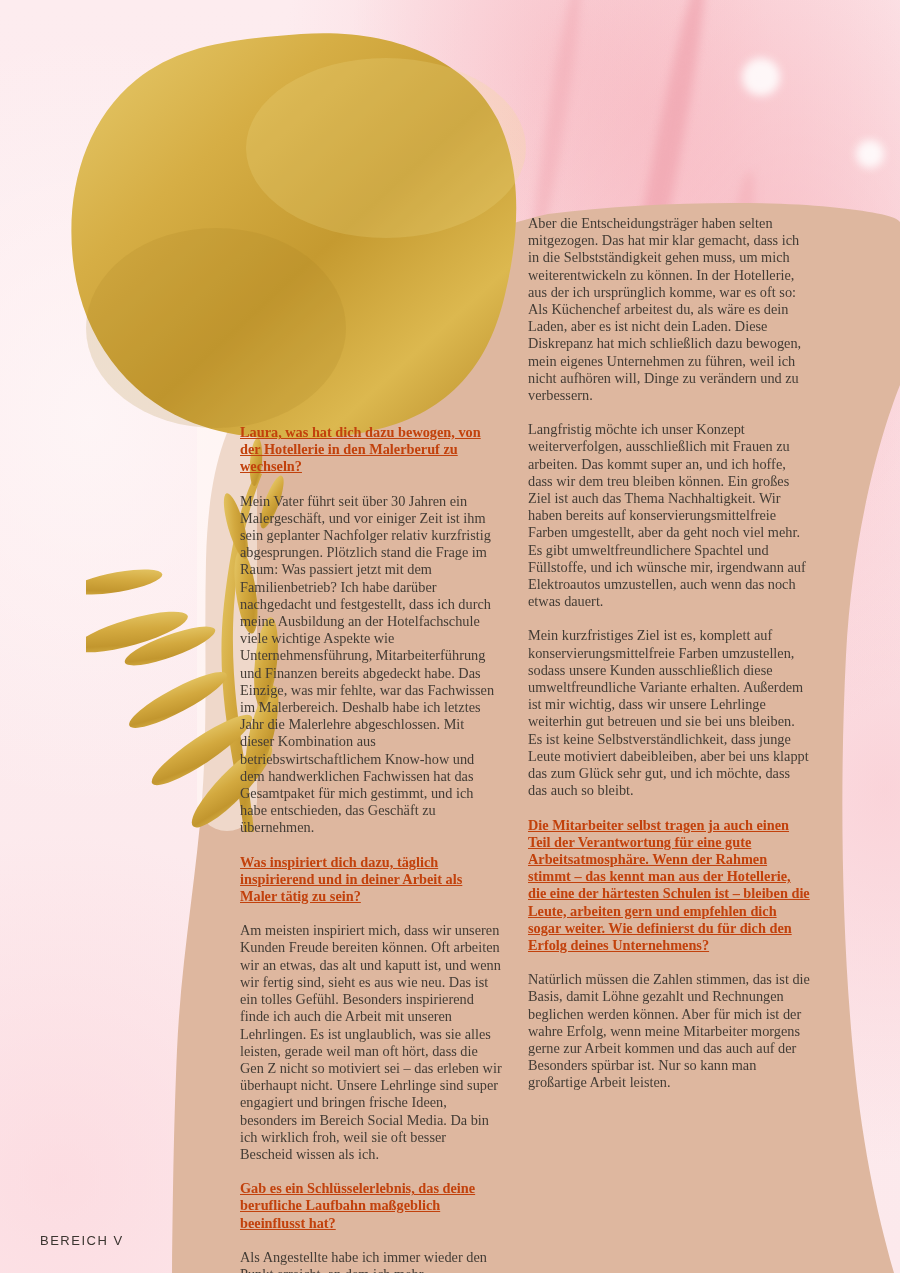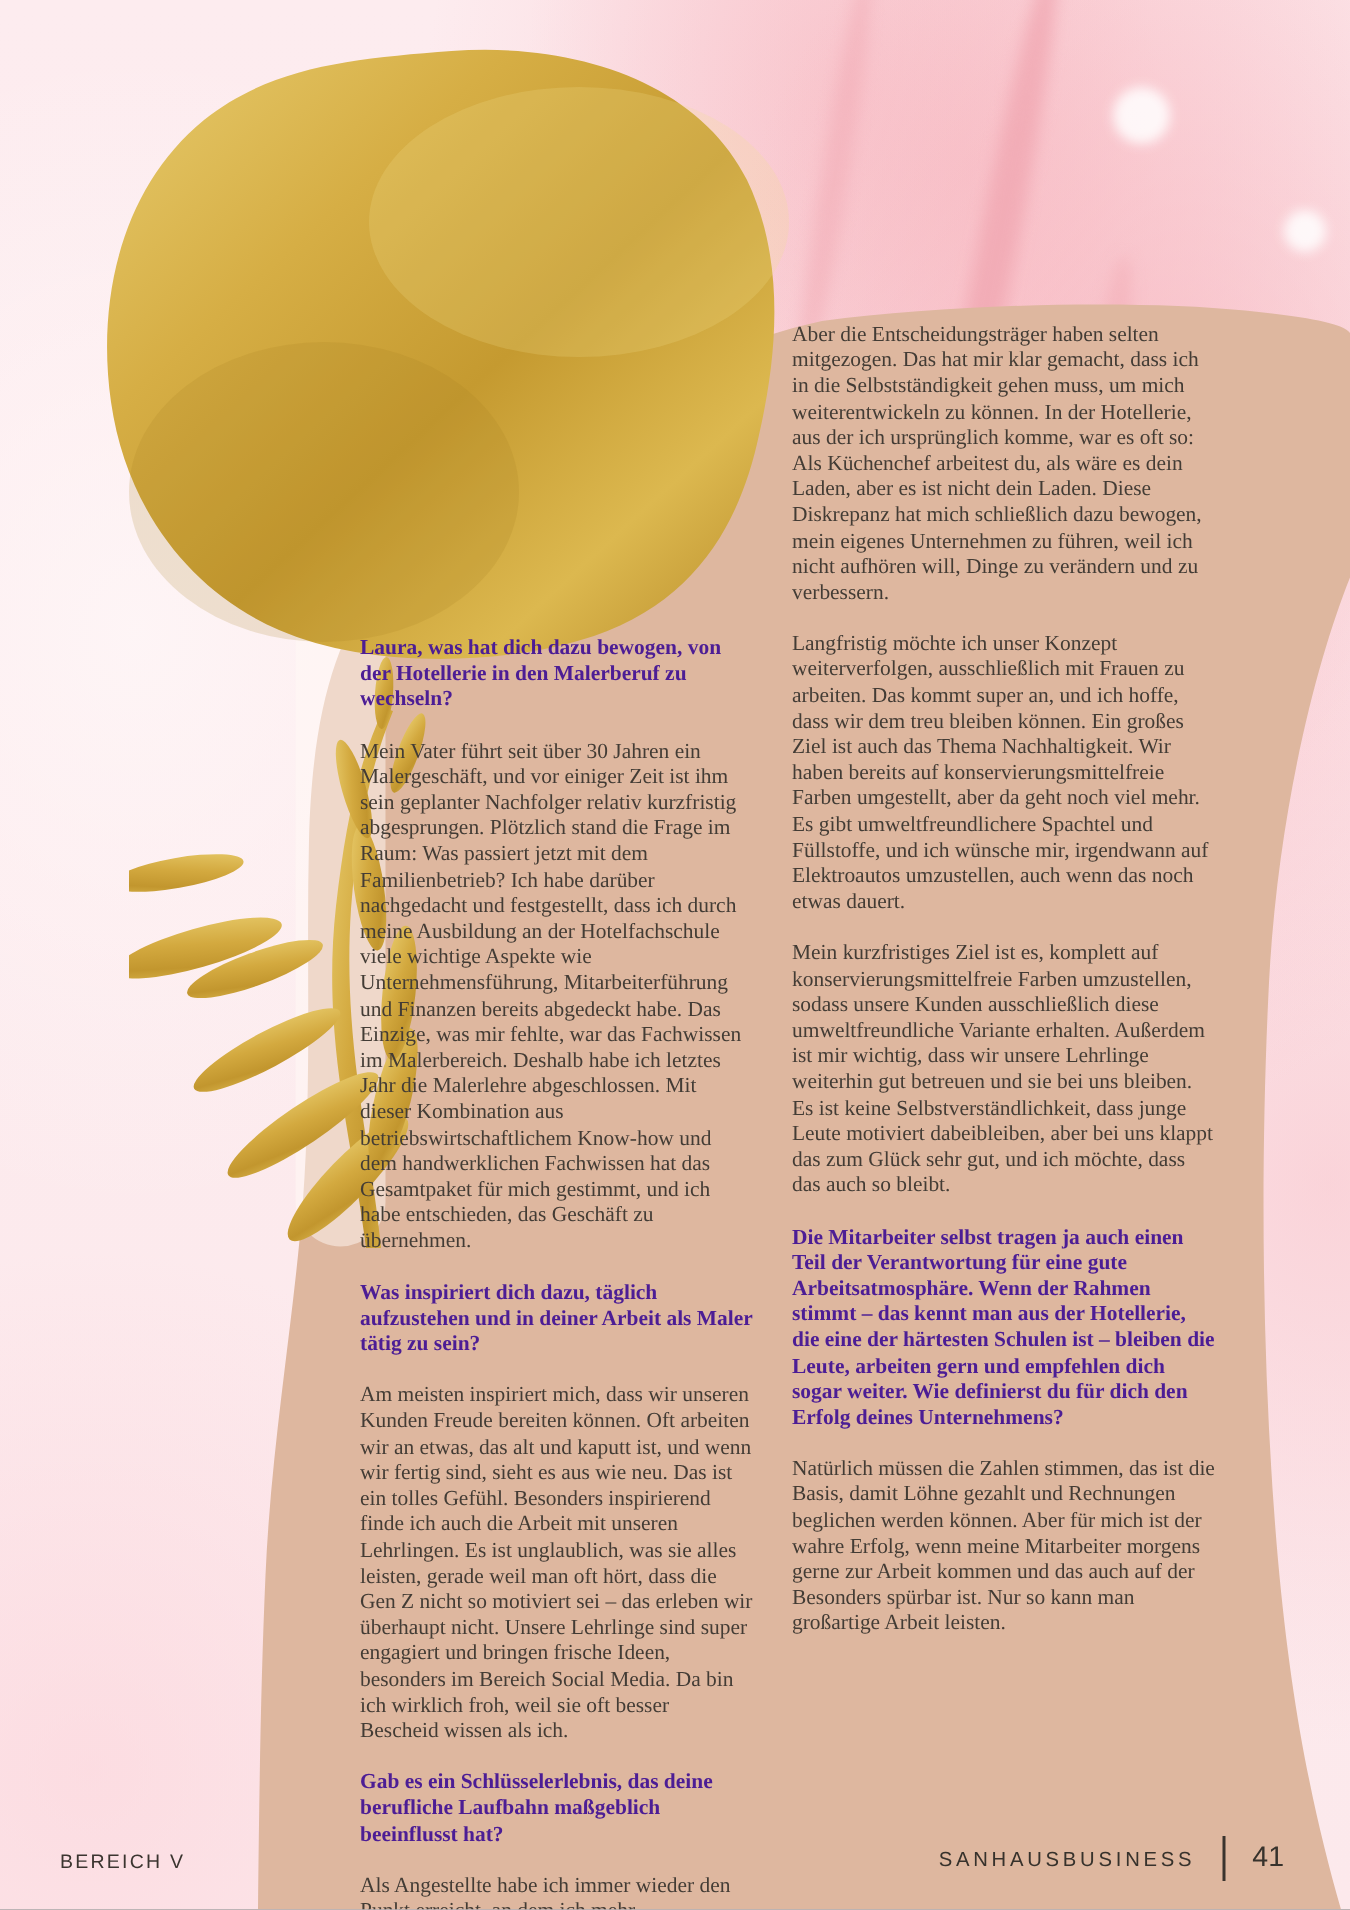--- a/index.html
+++ b/index.html
@@ -40,21 +40,21 @@
     font-family:"Liberation Sans", sans-serif;font-weight:bold;
     font-size:39px;line-height:40.5px;letter-spacing:-.5px;color:#2a2723;
     white-space:pre-line;}
 
   
   .fern-svg{position:absolute;left:86px;top:434px;}
 
   
   .col{position:absolute;color:#433c35;font-size:14.3px;line-height:17.2px;}
   .col p{margin:0 0 17px 0;}
-  .col p.q{font-weight:bold;color:#4c1d95;}
+  .col p.q{font-weight:bold;color:#c2410c;text-decoration:underline;}
   .col p:last-child{margin-bottom:0;}
   .col-left{left:240px;top:424px;width:262px;}
   .col-right{left:528px;top:215px;width:284px;}
 
   
   .footer-volume{position:absolute;left:40px;top:1233px;
     font-family:"Liberation Sans", sans-serif;font-size:13px;letter-spacing:1.5px;color:#3b3530;}
   .footer-right{position:absolute;right:44px;top:1224px;display:flex;align-items:center;gap:18px;
     font-family:"Liberation Sans", sans-serif;color:#37322c;}
   .footer-mag{font-size:13.5px;letter-spacing:2.5px;}
@@ -757,34 +757,29 @@
       C 428,318 400,372 330,396 C 270,416 180,418 120,392 C 60,366 18,310 8,240
       C -2,170 16,96 70,52 C 115,16 170,11 235,6 Z"></path>
     <ellipse cx="320" cy="120" rx="140" ry="90" fill="#f2de8c" opacity=".22"></ellipse>
     <ellipse cx="150" cy="300" rx="130" ry="100" fill="#a87f22" opacity=".18"></ellipse>
   </svg>
 
 
   <div class="col col-left">
     <p class="q">Laura, was hat dich dazu bewogen, von der Hotellerie in den Malerberuf zu wechseln?</p>
     <p class="a">Mein Vater führt seit über 30 Jahren ein Malergeschäft, und vor einiger Zeit ist ihm sein geplanter Nachfolger relativ kurzfristig abgesprungen. Plötzlich stand die Frage im Raum: Was passiert jetzt mit dem Familienbetrieb? Ich habe darüber nachgedacht und festgestellt, dass ich durch meine Ausbildung an der Hotelfachschule viele wichtige Aspekte wie Unternehmensführung, Mitarbeiterführung und Finanzen bereits abgedeckt habe. Das Einzige, was mir fehlte, war das Fachwissen im Malerbereich. Deshalb habe ich letztes Jahr die Malerlehre abgeschlossen. Mit dieser Kombination aus betriebswirtschaftlichem Know-how und dem handwerklichen Fachwissen hat das Gesamtpaket für mich gestimmt, und ich habe entschieden, das Geschäft zu übernehmen.</p>
-    <p class="q">Was inspiriert dich dazu, täglich aufzustehen und in deiner Arbeit als Maler tätig zu sein?</p>
+    <p class="q">Was inspiriert dich dazu, täglich inspirierend und in deiner Arbeit als Maler tätig zu sein?</p>
     <p class="a">Am meisten inspiriert mich, dass wir unseren Kunden Freude bereiten können. Oft arbeiten wir an etwas, das alt und kaputt ist, und wenn wir fertig sind, sieht es aus wie neu. Das ist ein tolles Gefühl. Besonders inspirierend finde ich auch die Arbeit mit unseren Lehrlingen. Es ist unglaublich, was sie alles leisten, gerade weil man oft hört, dass die Gen Z nicht so motiviert sei – das erleben wir überhaupt nicht. Unsere Lehrlinge sind super engagiert und bringen frische Ideen, besonders im Bereich Social Media. Da bin ich wirklich froh, weil sie oft besser Bescheid wissen als ich.</p>
     <p class="q">Gab es ein Schlüsselerlebnis, das deine berufliche Laufbahn maßgeblich beeinflusst hat?</p>
     <p class="a">Als Angestellte habe ich immer wieder den Punkt erreicht, an dem ich mehr Verantwortung übernehmen wollte, beispielsweise in der Geschäftsführung.</p>
   </div>
 
   <div class="col col-right">
     <p class="a">Aber die Entscheidungsträger haben selten mitgezogen. Das hat mir klar gemacht, dass ich in die Selbstständigkeit gehen muss, um mich weiterentwickeln zu können. In der Hotellerie, aus der ich ursprünglich komme, war es oft so: Als Küchenchef arbeitest du, als wäre es dein Laden, aber es ist nicht dein Laden. Diese Diskrepanz hat mich schließlich dazu bewogen, mein eigenes Unternehmen zu führen, weil ich nicht aufhören will, Dinge zu verändern und zu verbessern.</p>
     <p class="a">Langfristig möchte ich unser Konzept weiterverfolgen, ausschließlich mit Frauen zu arbeiten. Das kommt super an, und ich hoffe, dass wir dem treu bleiben können. Ein großes Ziel ist auch das Thema Nachhaltigkeit. Wir haben bereits auf konservierungsmittelfreie Farben umgestellt, aber da geht noch viel mehr. Es gibt umweltfreundlichere Spachtel und Füllstoffe, und ich wünsche mir, irgendwann auf Elektroautos umzustellen, auch wenn das noch etwas dauert.</p>
     <p class="a">Mein kurzfristiges Ziel ist es, komplett auf konservierungsmittelfreie Farben umzustellen, sodass unsere Kunden ausschließlich diese umweltfreundliche Variante erhalten. Außerdem ist mir wichtig, dass wir unsere Lehrlinge weiterhin gut betreuen und sie bei uns bleiben. Es ist keine Selbstverständlichkeit, dass junge Leute motiviert dabeibleiben, aber bei uns klappt das zum Glück sehr gut, und ich möchte, dass das auch so bleibt.</p>
     <p class="q">Die Mitarbeiter selbst tragen ja auch einen Teil der Verantwortung für eine gute Arbeitsatmosphäre. Wenn der Rahmen stimmt – das kennt man aus der Hotellerie, die eine der härtesten Schulen ist – bleiben die Leute, arbeiten gern und empfehlen dich sogar weiter. Wie definierst du für dich den Erfolg deines Unternehmens?</p>
     <p class="a">Natürlich müssen die Zahlen stimmen, das ist die Basis, damit Löhne gezahlt und Rechnungen beglichen werden können. Aber für mich ist der wahre Erfolg, wenn meine Mitarbeiter morgens gerne zur Arbeit kommen und das auch auf der Besonders spürbar ist. Nur so kann man großartige Arbeit leisten.</p>
   </div>
 
   <div class="footer-volume">BEREICH V</div>
-  <div class="footer-right">
-    <span class="footer-mag">SANHAUSBUSINESS</span>
-    <span class="footer-div"></span>
-    <span class="footer-num">41</span>
-  </div>
 
 </div>
 
 </body></html>

